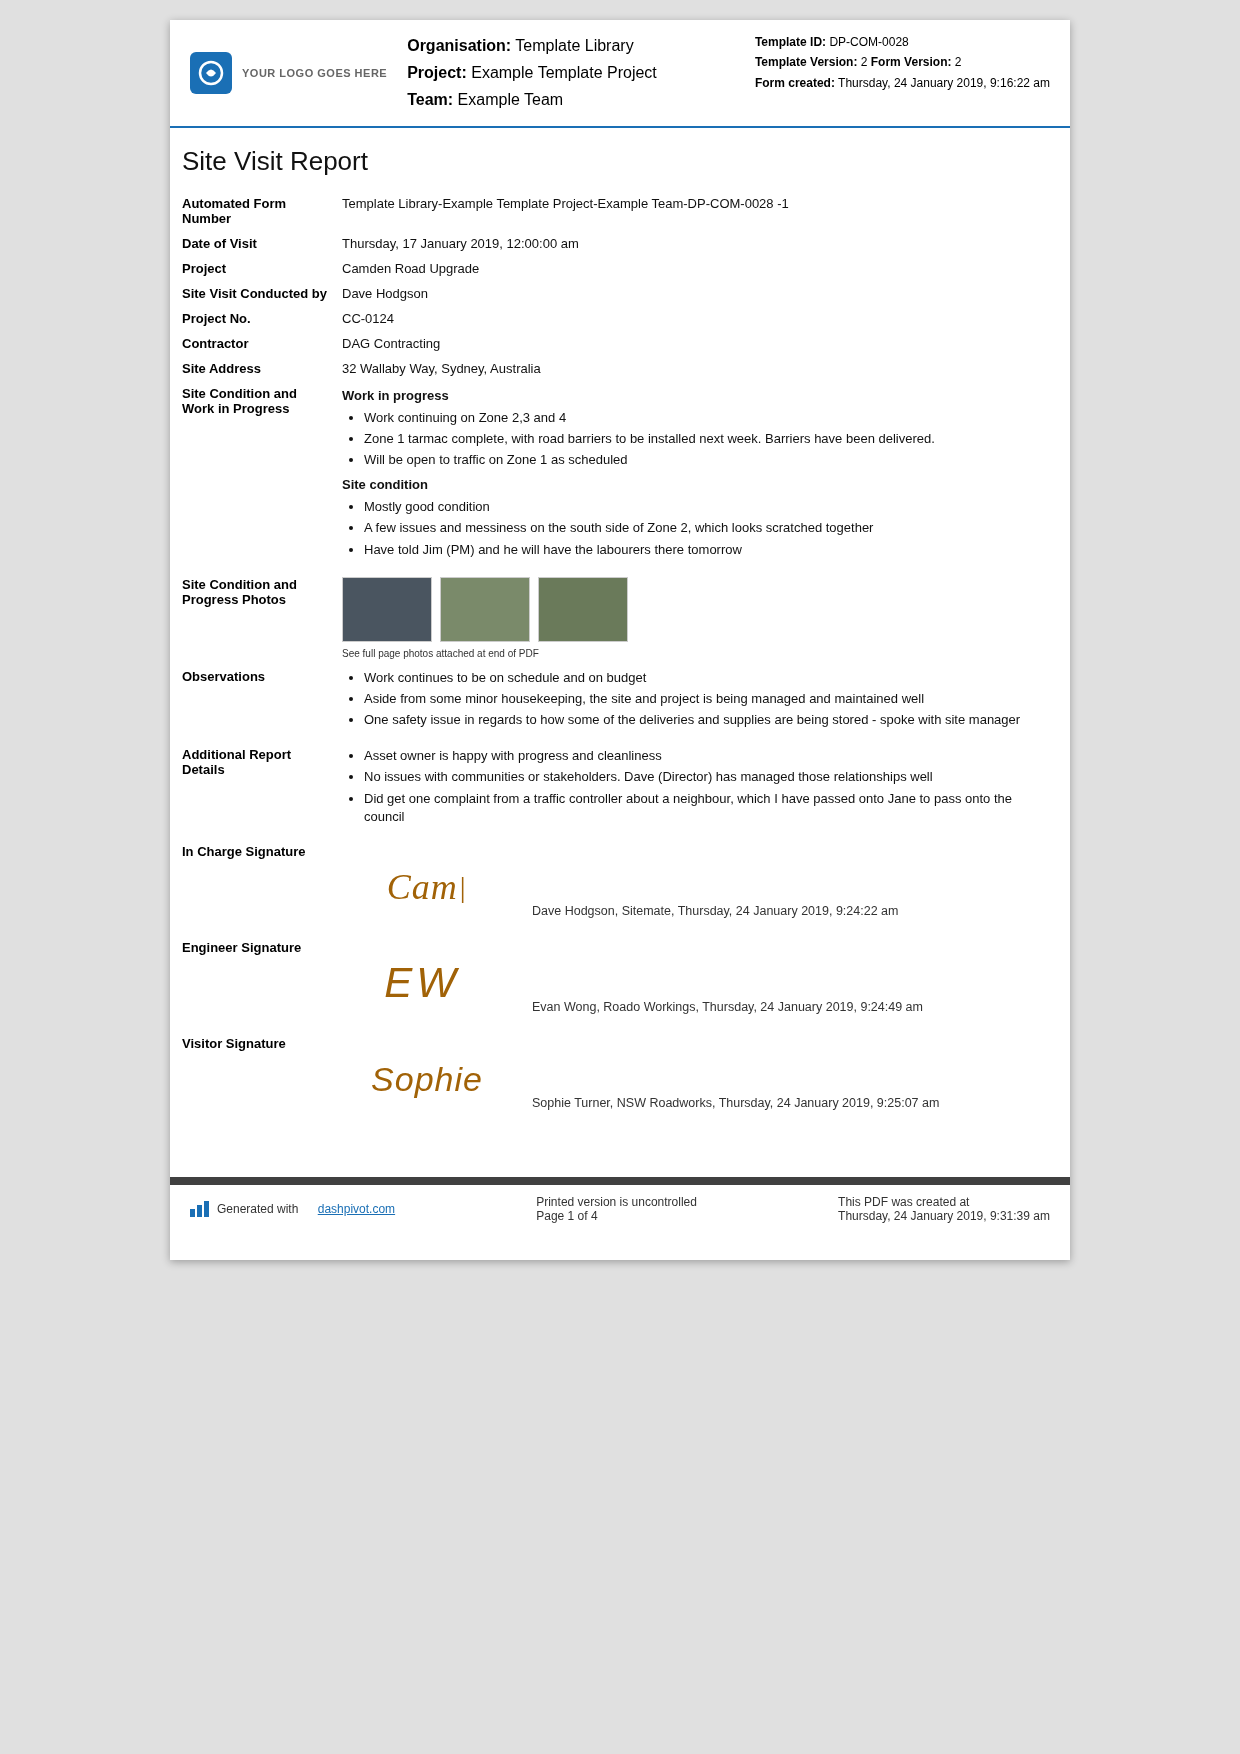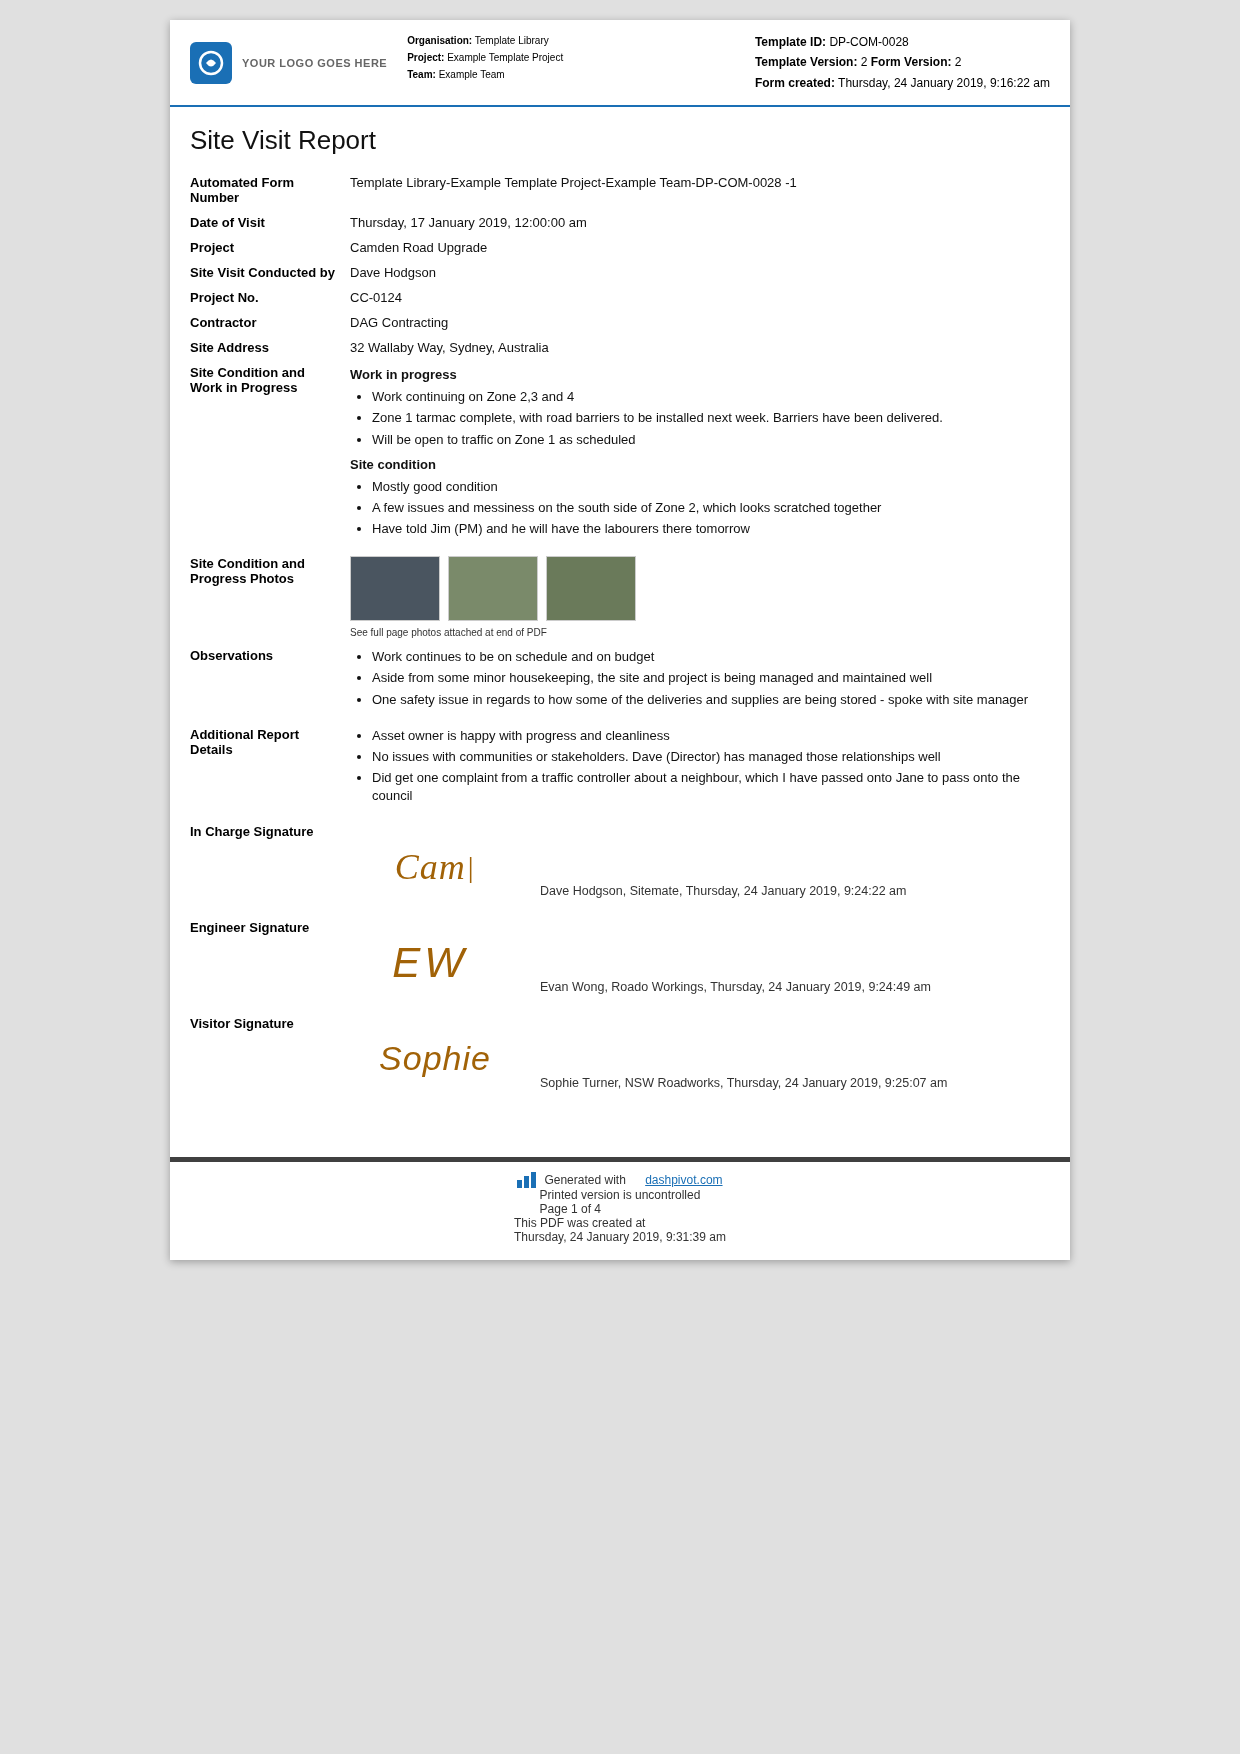--- a/index.html
+++ b/index.html
@@ -50,33 +50,33 @@
     }
     .logo-text {
       font-size: 11px;
       font-weight: bold;
       color: #666;
       text-transform: uppercase;
       letter-spacing: 0.5px;
     }
     .header-middle {
       flex: 1;
-      font-size: 10px;
+      font-size: 16px;
       line-height: 1.7;
     }
     .header-middle span.bold { font-weight: bold; }
     .header-right {
       font-size: 12px;
       line-height: 1.7;
       min-width: 260px;
     }
     .header-right .bold { font-weight: bold; }
     
     .content {
-      padding: 18px 20px 20px 20px;
+      padding: 18px 20px 20px 12px;
     }
     .report-title {
       font-size: 26px;
       font-weight: normal;
       margin-bottom: 14px;
       color: #111;
     }
     .field-table {
       width: 100%;
       border-collapse: collapse;
@@ -156,29 +156,28 @@
       letter-spacing: 1px;
     }
     .signature-text {
       font-size: 12.5px;
       color: #333;
       align-self: flex-end;
       padding-bottom: 4px;
     }
     
     .footer {
-      border-top: 5px solid #404040;
+      border-top: 8px solid #404040;
       padding: 10px 20px;
       display: flex;
       justify-content: space-between;
       align-items: center;
       margin-top: 30px;
       font-size: 12px;
       color: #333;
-      flex-direction: column;
     }
     .footer-left {
       display: flex;
       align-items: center;
       gap: 8px;
     }
     .footer-bars {
       display: flex;
       gap: 2px;
       align-items: flex-end;

